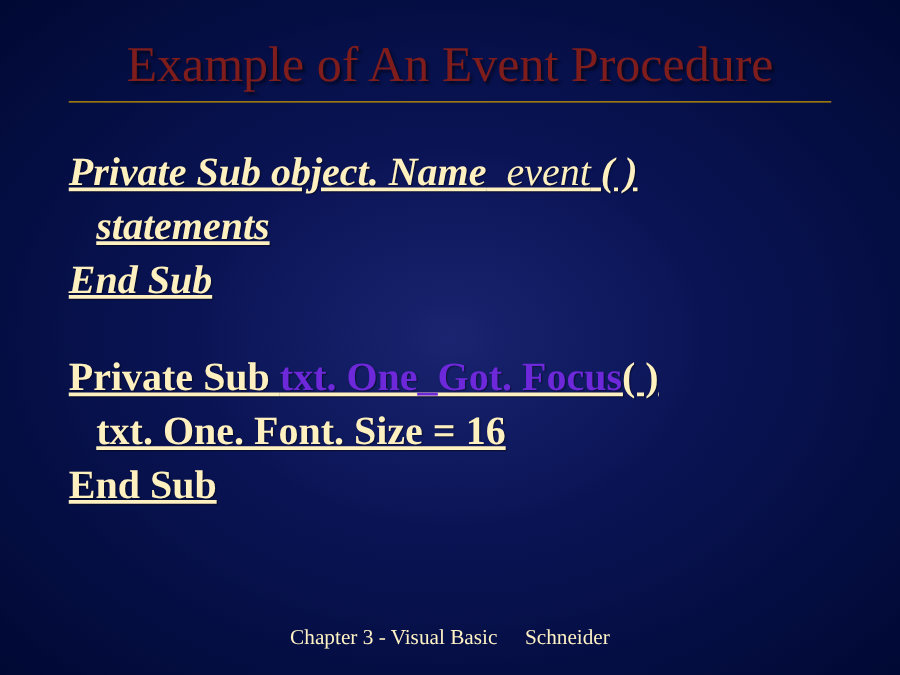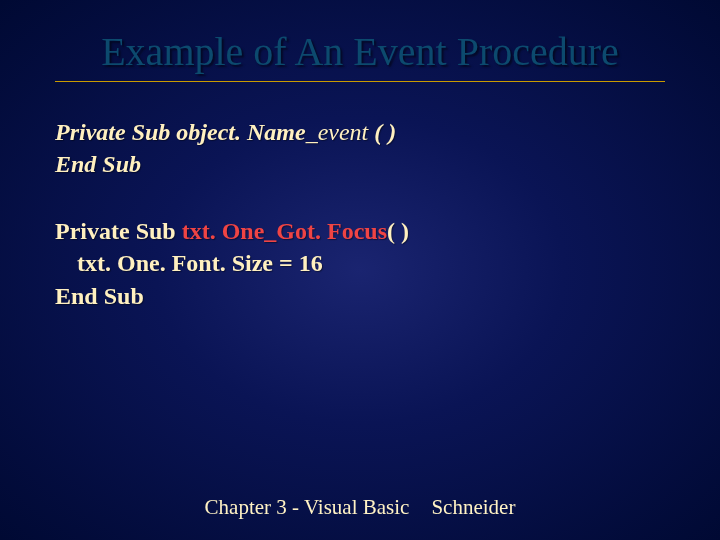--- a/index.html
+++ b/index.html
@@ -15,64 +15,66 @@
     overflow: hidden;
     position: relative;
   }
   .slide {
     box-sizing: border-box;
     padding: 28px 55px 0 55px;
     width: 100%;
     height: 100%;
   }
   .title {
-    color: #0c4a6e;
+    color: #7f1d1d;
     font-size: 40px;
     text-align: center;
     border-bottom: 1px solid #c99a00;
     padding-bottom: 6px;
     margin-bottom: 34px;
     text-shadow: 2px 2px 2px rgba(0,0,0,0.5);
   }
   .block {
     color: #fff0c0;
-    font-size: 24px;
+    font-size: 32px;
     line-height: 1.35;
     margin-bottom: 34px;
     text-shadow: 1px 1px 1px rgba(0,0,0,0.4);
+    text-decoration: underline;
   }
   .block .bold { font-weight: bold; }
   .block .italic { font-style: italic; }
   .block .indent { padding-left: 22px; }
-  .block .red { color: #ef4444; }
+  .block .red { color: #6d28d9; }
   .sig {
     margin-top: 6px;
   }
   .footer {
     position: absolute;
     bottom: 20px;
     left: 0;
     width: 100%;
     text-align: center;
     color: #fff2c4;
-    font-size: 21px;
+    font-size: 17px;
   }
   .footer .gap { display: inline-block; width: 22px; }
 </style>
 </head>
 <body>
 
 <div class="slide">
 
   <div class="title">Example of An Event Procedure</div>
 
   <div class="block">
     <div>
       <span class="bold italic">Private Sub </span><span class="bold italic">object. Name</span><span class="italic">_event</span><span class="bold italic"> ( )</span>
     </div>
+    <div class="indent bold italic">statements</div>
     <div class="bold italic">End Sub</div>
   </div>
 
   <div class="block sig">
     <div>
       <span class="bold">Private Sub </span><span class="bold red">txt. One_Got. Focus</span><span class="bold">( )</span>
     </div>
     <div class="indent bold">txt. One. Font. Size = 16</div>
     <div class="bold">End Sub</div>
   </div>

